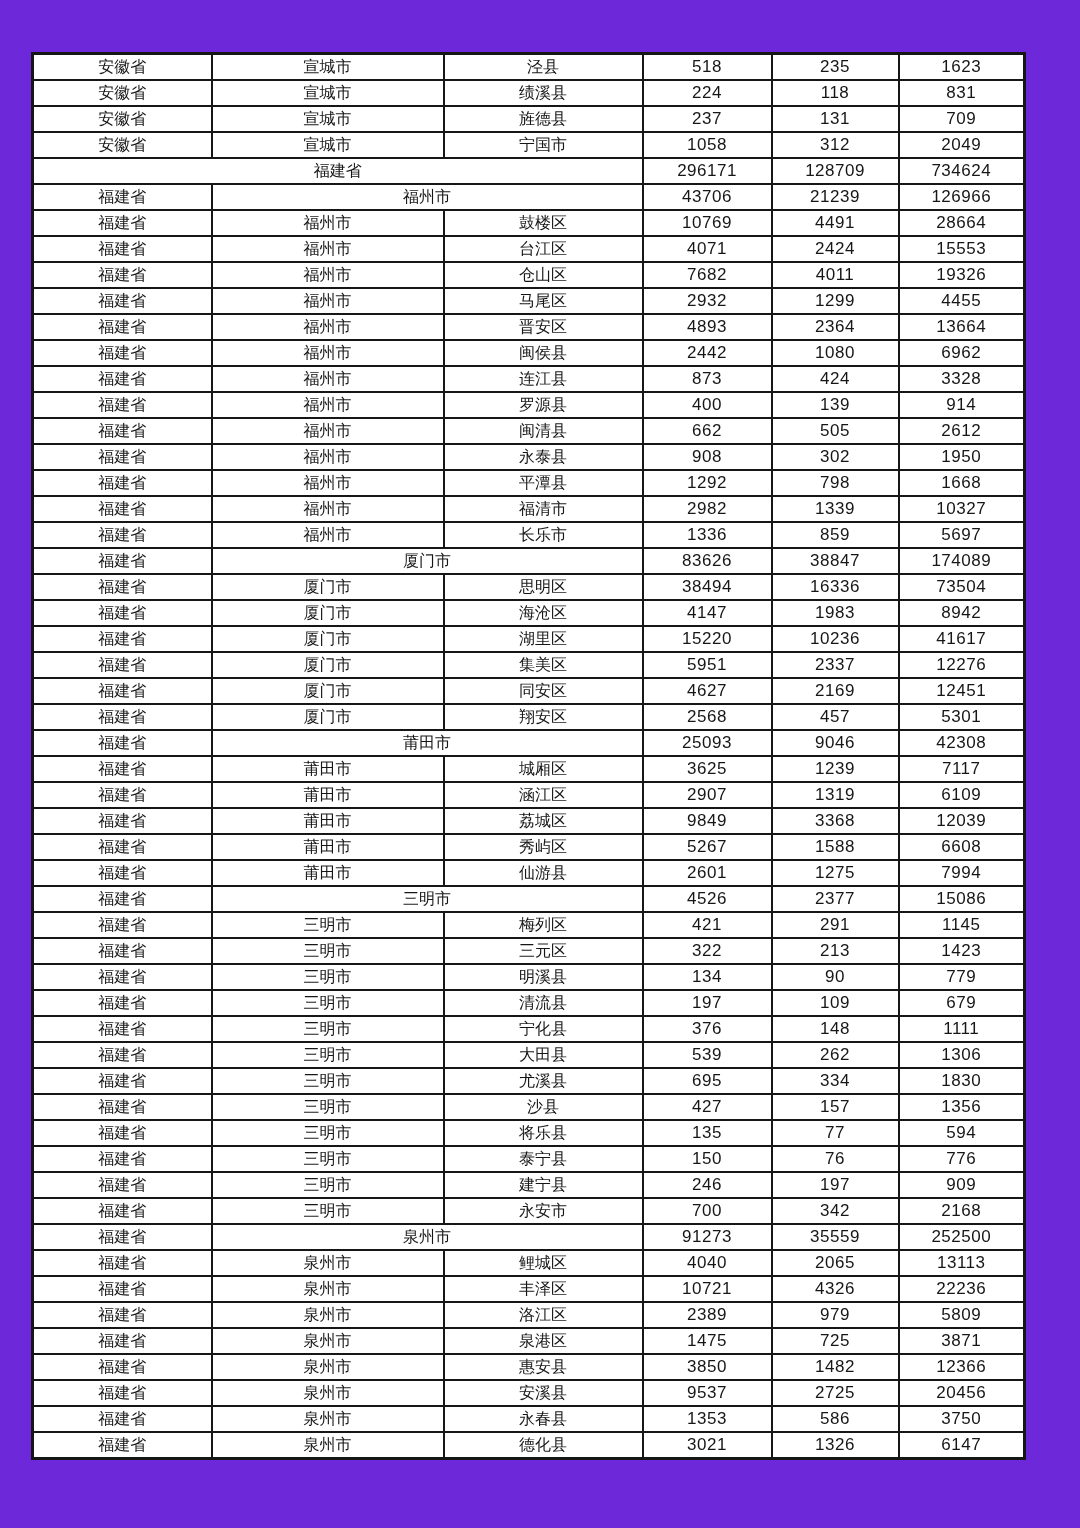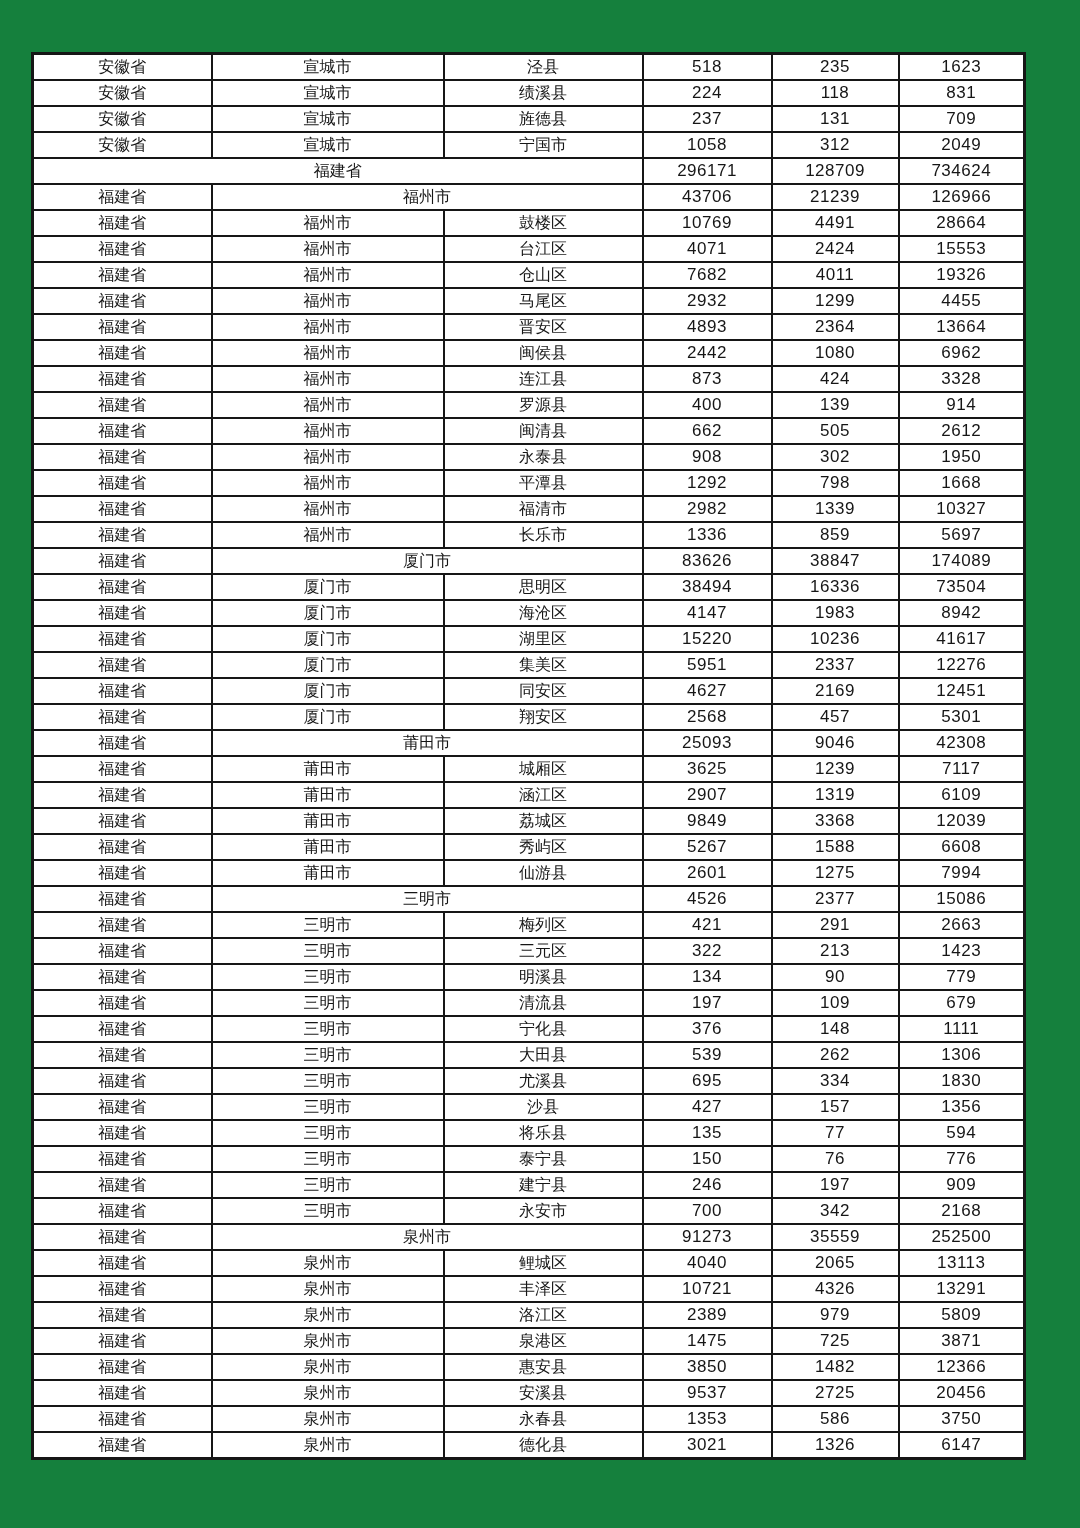--- a/index.html
+++ b/index.html
@@ -4,21 +4,21 @@
 <style>
   html, body {
     margin: 0;
     padding: 0;
     background: #ffffff;
   }
   .page {
     position: relative;
     width: 1080px;
     height: 1528px;
-    background: #15803d;
+    background: #6d28d9;
     font-family: "Liberation Sans", "DejaVu Sans", sans-serif;
     color: #161616;
     overflow: hidden;
   }
   table.region-table {
     position: absolute;
     left: 31px;
     top: 52px;
     width: 992px;
     border-collapse: collapse;
@@ -313,21 +313,21 @@
           <td class="num">4526</td>
           <td class="num">2377</td>
           <td class="num">15086</td>
         </tr>
         <tr>
           <td>福建省</td>
           <td>三明市</td>
           <td>梅列区</td>
           <td class="num">421</td>
           <td class="num">291</td>
-          <td class="num">2663</td>
+          <td class="num">1145</td>
         </tr>
         <tr>
           <td>福建省</td>
           <td>三明市</td>
           <td>三元区</td>
           <td class="num">322</td>
           <td class="num">213</td>
           <td class="num">1423</td>
         </tr>
         <tr>
@@ -424,21 +424,21 @@
           <td class="num">4040</td>
           <td class="num">2065</td>
           <td class="num">13113</td>
         </tr>
         <tr>
           <td>福建省</td>
           <td>泉州市</td>
           <td>丰泽区</td>
           <td class="num">10721</td>
           <td class="num">4326</td>
-          <td class="num">13291</td>
+          <td class="num">22236</td>
         </tr>
         <tr>
           <td>福建省</td>
           <td>泉州市</td>
           <td>洛江区</td>
           <td class="num">2389</td>
           <td class="num">979</td>
           <td class="num">5809</td>
         </tr>
         <tr>

